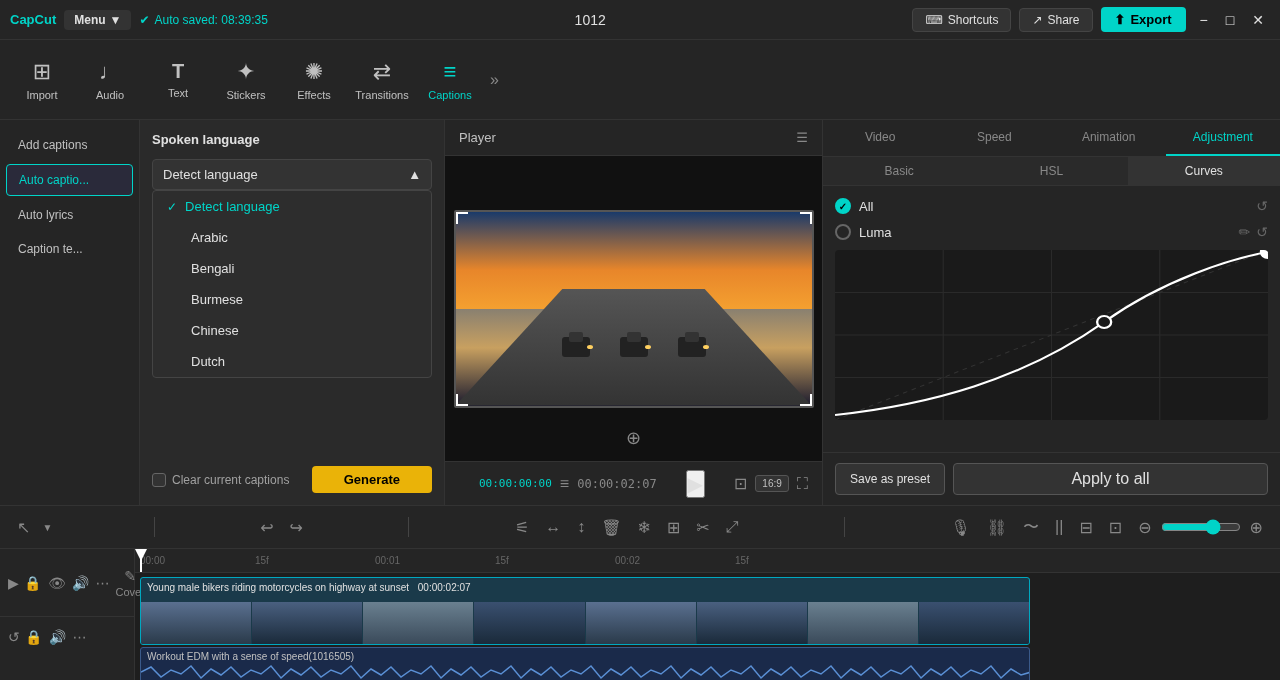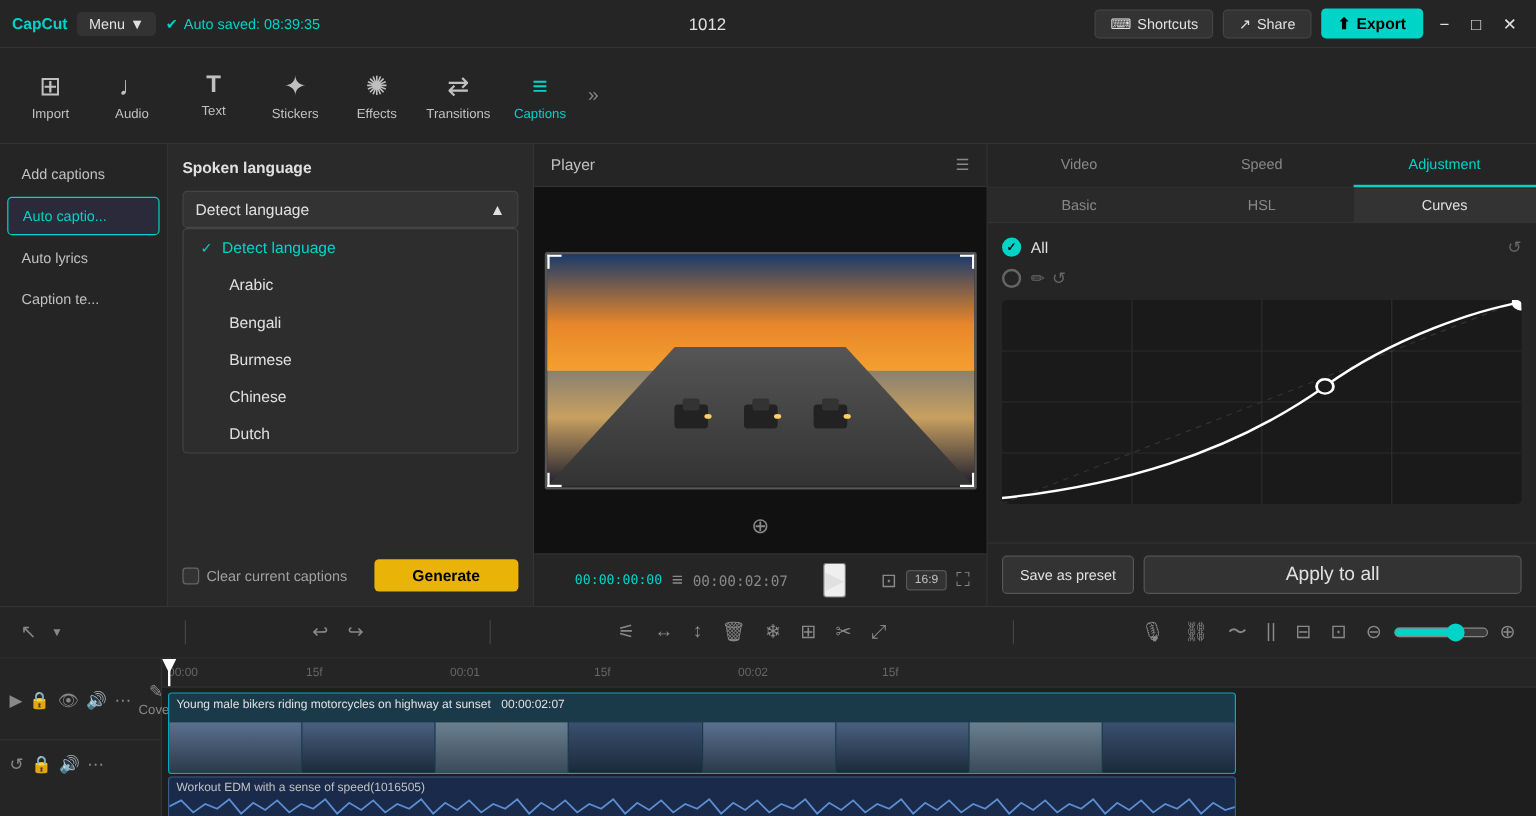--- a/index.html
+++ b/index.html
@@ -2,21 +2,21 @@
 <html><head>
   <meta charset="utf-8">
   <style>
     * { box-sizing: border-box; margin: 0; padding: 0; }
     body { font-family: -apple-system, BlinkMacSystemFont, 'Segoe UI', sans-serif; background: #1a1a1a; color: #e0e0e0; width: 1280px; height: 680px; overflow: hidden; font-size: 13px; }
 
     
     .title-bar { height: 40px; background: #252525; display: flex; align-items: center; justify-content: space-between; padding: 0 10px; border-bottom: 1px solid #333; }
     .title-bar-left { display: flex; align-items: center; gap: 8px; }
     .logo { color: #00d4c8; font-weight: bold; font-size: 13px; }
-    .menu-btn { background: #333; border: none; color: #e0e0e0; padding: 3px 10px; border-radius: 4px; cursor: pointer; font-size: 12px; display: flex; gap: 4px; }
+    .menu-btn { background: #333; border: none; color: #e0e0e0; padding: 3px 10px; border-radius: 4px; cursor: pointer; font-size: 12px; display: flex; gap: 4px; font-weight: bold; }
     .autosave { color: #00d4c8; font-size: 12px; display: flex; align-items: center; gap: 5px; }
     .title-bar-center { color: #e0e0e0; font-size: 14px; font-weight: 500; }
     .title-bar-right { display: flex; align-items: center; gap: 8px; }
     .shortcuts-btn, .share-btn { background: #333; border: 1px solid #444; color: #e0e0e0; padding: 4px 12px; border-radius: 4px; cursor: pointer; font-size: 12px; display: flex; align-items: center; gap: 5px; }
     .export-btn { background: #00d4c8; border: none; color: #000; padding: 5px 14px; border-radius: 4px; cursor: pointer; font-size: 13px; font-weight: bold; display: flex; align-items: center; gap: 5px; }
     .win-btns { display: flex; gap: 6px; }
     .win-btn { background: none; border: none; color: #e0e0e0; cursor: pointer; font-size: 14px; padding: 2px 6px; }
 
     
     .toolbar { height: 80px; background: #252525; display: flex; align-items: center; gap: 4px; padding: 0 10px; border-bottom: 1px solid #333; }
@@ -294,20 +294,21 @@
         <span class="aspect-badge">16:9</span>
         <span class="fullscreen-icon">⛶</span>
       </div>
     </div>
   </div>
 
   <div class="right-panel">
     <div class="right-tabs">
       <div class="right-tab">Video</div>
       <div class="right-tab">Speed</div>
+      <div class="right-tab">Animation</div>
       <div class="right-tab active">Adjustment</div>
     </div>
     <div class="right-sub-tabs">
       <div class="right-sub-tab">Basic</div>
       <div class="right-sub-tab">HSL</div>
       <div class="right-sub-tab active">Curves</div>
     </div>
     <div class="curves-panel">
 
       <div class="curve-row">
@@ -315,20 +316,21 @@
           <span style="color:#000; font-size:10px; font-weight:bold;">✓</span>
         </div>
         <span class="curve-label">All</span>
         <div class="curve-action-icons">
           <span class="curve-icon">↺</span>
         </div>
       </div>
 
       <div class="curve-row">
         <div class="curve-radio"></div>
+        <span class="curve-label">Luma</span>
         <div class="curve-action-icons">
           <span class="curve-icon">✏</span>
           <span class="curve-icon">↺</span>
         </div>
       </div>
 
       <div class="curve-canvas">
         <svg class="curve-svg" viewBox="0 0 370 170" preserveAspectRatio="none">
 
           <line x1="92.5" y1="0" x2="92.5" y2="170" stroke="#2a2a2a" stroke-width="1"></line>

